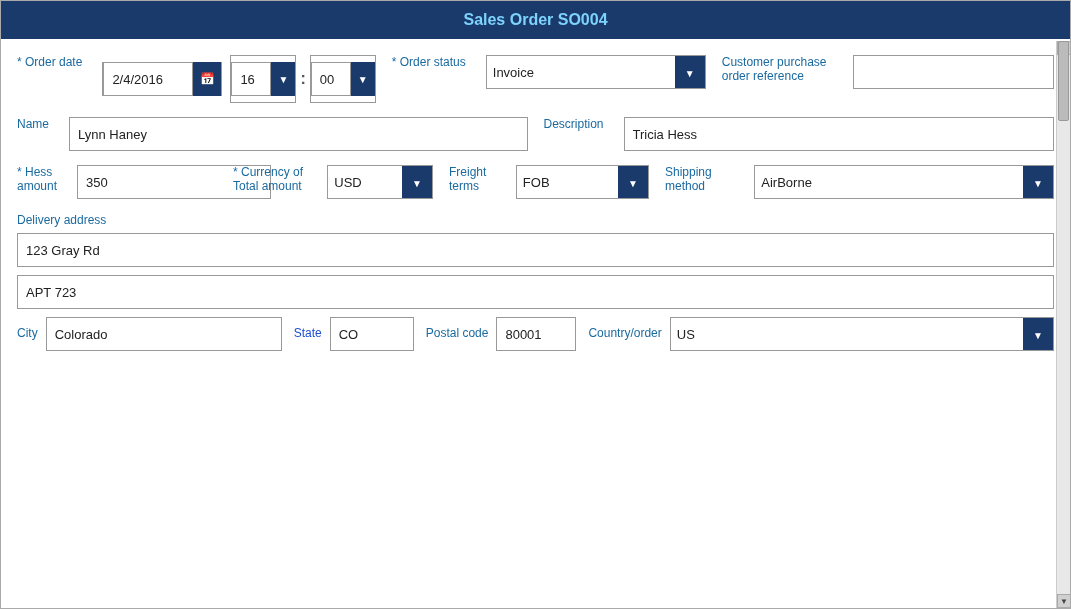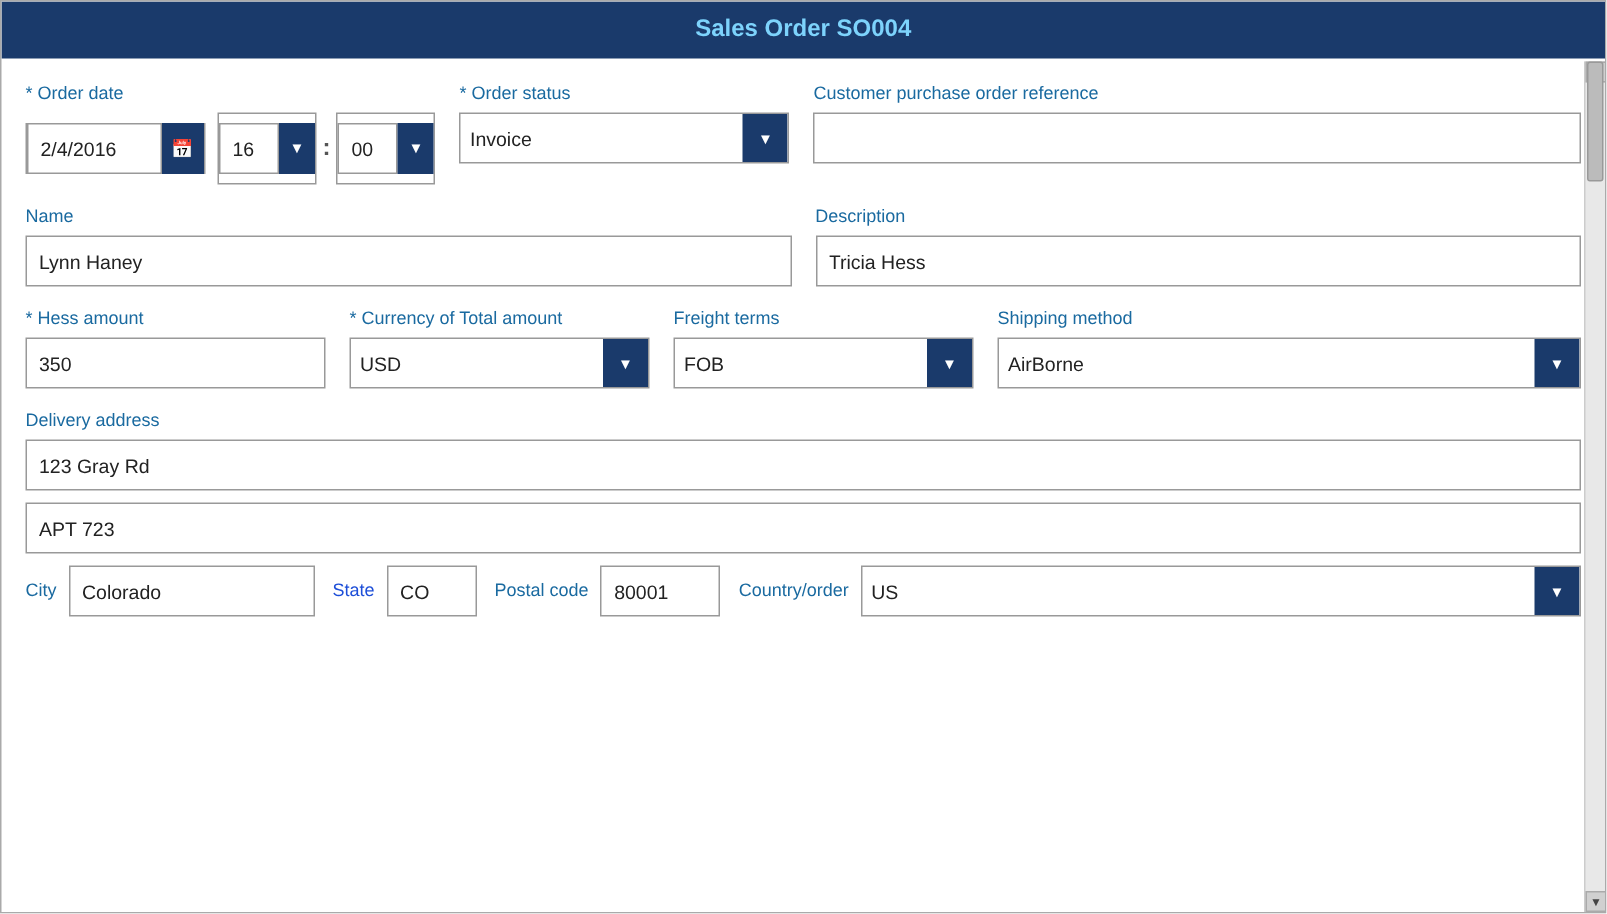--- a/index.html
+++ b/index.html
@@ -37,22 +37,21 @@
       padding: 16px 16px 16px 16px;
     }
     .row {
       display: flex;
       gap: 16px;
       margin-bottom: 14px;
       align-items: flex-start;
     }
     .field-group {
       display: flex;
-      flex-direction: column;
-      gap: 4px;
+      gap: 20px;
     }
     .field-label {
       color: #1a6aa0;
       font-size: 12px;
       margin-bottom: 2px;
     }
     .required::before {
       content: '* ';
       color: #1a6aa0;
     }
@@ -331,24 +330,24 @@
     </div>
 
     <div class="delivery-section">
       <div class="delivery-label">Delivery address</div>
       <input type="text" style="width: 100%; margin-bottom: 8px;" value="123 Gray Rd">
       <input type="text" style="width: 100%; margin-bottom: 8px;" value="APT 723">
 
       
       <div style="display:flex;align-items:center;gap:8px;">
         <div class="field-label" style="white-space:nowrap;color:#1a6aa0;font-size:12px;">City</div>
-        <input type="text" style="width: 164px;" value="Colorado">
+        <input type="text" style="width: 236px;" value="Colorado">
 
         <div class="field-label" style="white-space:nowrap;color:#1d4ed8;font-size:12px;margin-left:4px;">State</div>
-        <input type="text" style="width: 60px;" value="CO">
+        <input type="text" style="width: 84px;" value="CO">
 
         <div class="field-label" style="white-space:nowrap;color:#1a6aa0;font-size:12px;margin-left:4px;">Postal code</div>
         <input type="text" style="width: 80px;" value="80001">
 
         <div class="field-label" style="white-space:nowrap;color:#1a6aa0;font-size:12px;margin-left:4px;">Country/order</div>
         <div class="select-wrapper" style="flex:1;">
           <select style="flex:1;width:100px;">
             <option>US</option>
             <option>CA</option>
             <option>GB</option>

